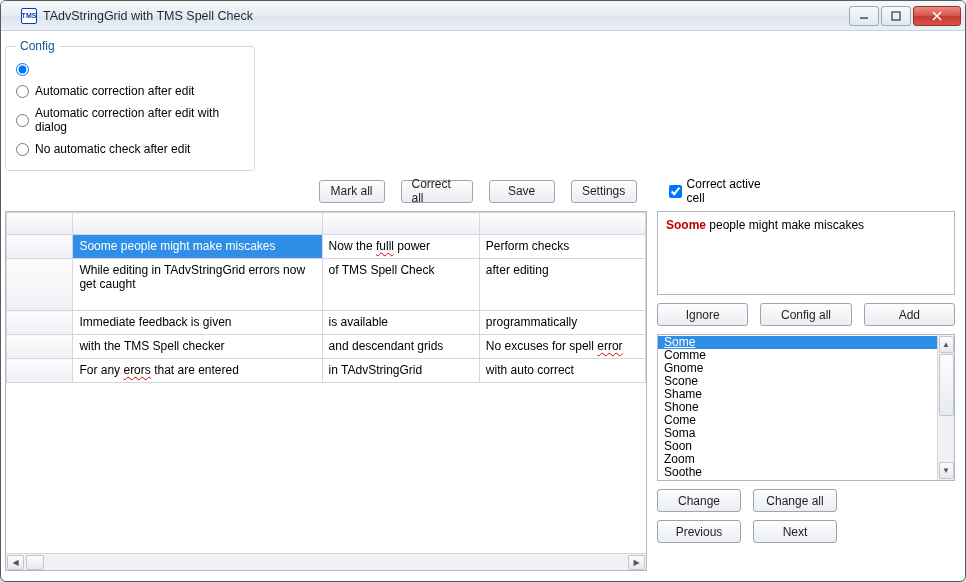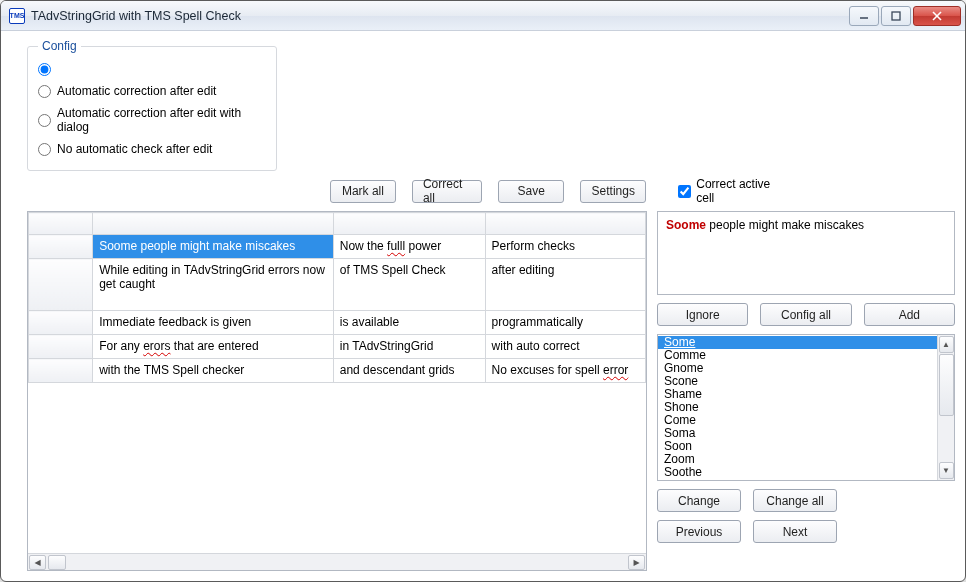--- a/index.html
+++ b/index.html
@@ -21,21 +21,21 @@
     display: flex;
     flex-direction: column;
     overflow: hidden;
   }
   .titlebar {
     height: 30px;
     background: linear-gradient(to bottom, #f7f9fc 0%, #e7ecf3 50%, #dde4ef 51%, #eaf0f8 100%);
     border-bottom: 1px solid #c9d0db;
     display: flex;
     align-items: center;
-    padding: 0 4px 0 8px;
+    padding: 0 4px 0 20px;
   }
   .titlebar .app-icon {
     width: 16px; height: 16px;
     background: #fff;
     border: 1px solid #0a3bbb;
     border-radius: 2px;
     display: flex;
     align-items: center;
     justify-content: center;
     font-size: 7px;
@@ -61,21 +61,21 @@
     color: #3a475a;
   }
   .win-btn.close {
     width: 48px;
     background: linear-gradient(to bottom, #e98b84, #d9534a 50%, #c23a32 51%, #d9534a);
     border-color: #9e2e27;
     color: #fff;
   }
   .client {
     flex: 1;
-    padding: 8px 10px 10px 26px;
+    padding: 8px 10px 10px 4px;
     display: flex;
     flex-direction: column;
   }
   fieldset.config {
     border: 1px solid #d6d9de;
     border-radius: 3px;
     padding: 6px 10px 10px 10px;
     width: 250px;
     margin: 0 0 4px 0;
   }
@@ -369,29 +369,29 @@
                   <td><span>after editing</span></td>
                 </tr>
                 <tr>
                   <td class="row-hdr"></td>
                   <td><span>Immediate feedback is given</span></td>
                   <td><span>is available</span></td>
                   <td><span>programmatically</span></td>
                 </tr>
                 <tr>
                   <td class="row-hdr"></td>
+                  <td><span>with the TMS Spell checker</span></td>
+                  <td><span>and descendant grids</span></td>
+                  <td><span>No excuses for spell </span><span class="squiggle">error</span></td>
+                </tr>
+                <tr>
+                  <td class="row-hdr"></td>
                   <td><span>For any </span><span class="squiggle">erors</span><span> that are entered</span></td>
                   <td><span>in TAdvStringGrid</span></td>
                   <td><span>with auto correct</span></td>
-                </tr>
-                <tr>
-                  <td class="row-hdr"></td>
-                  <td><span>with the TMS Spell checker</span></td>
-                  <td><span>and descendant grids</span></td>
-                  <td><span>No excuses for spell </span><span class="squiggle">error</span></td>
                 </tr>
               </tbody>
           </table>
         </div>
         <div class="hscroll">
           <div class="arrow">◀</div>
           <div class="thumb"></div>
           <div style="flex:1"></div>
           <div class="arrow">▶</div>
         </div>

